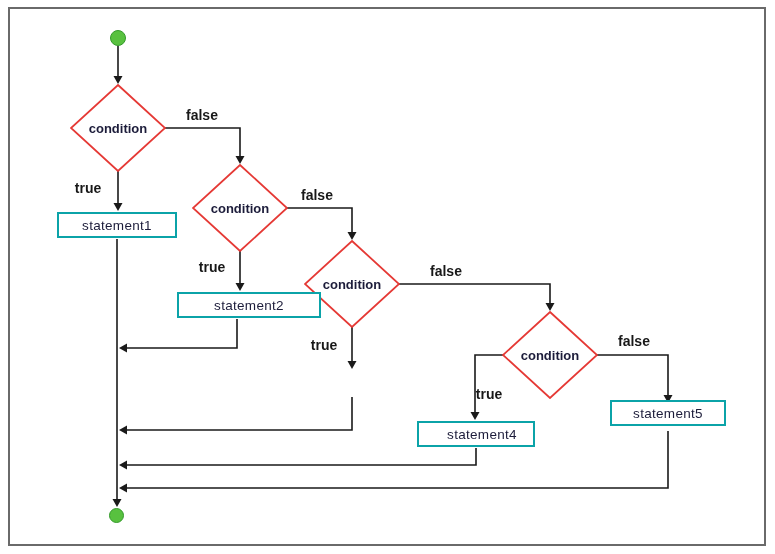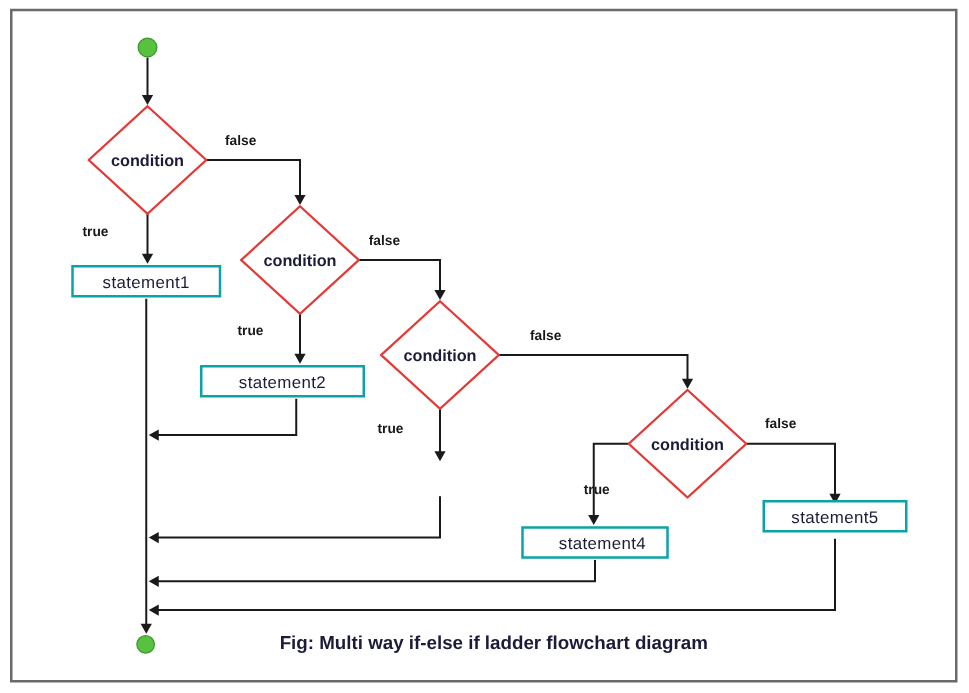--- a/index.html
+++ b/index.html
@@ -31,22 +31,22 @@
     font-weight:700; font-size:13px; color:var(--text,#1c1c3a);
   }
   .statement {
     position:absolute; background:#ffffff;
     border:2px solid var(--statement-border,#0ba3a8);
     display:flex; align-items:center; justify-content:center;
     font-weight:400; font-size:13.5px; letter-spacing:0.3px;
     color:var(--text,#1c1c3a);
   }
   .edge-label {
-    position:absolute; width:44px; 
-    font-weight:700; font-size:11px; color:#181818;
+    position:absolute; width:44px; text-align:center;
+    font-weight:700; font-size:14px; color:#181818;
   }
   .caption {
     position:absolute; left:130px; top:506px; width:530px;
     text-align:center; font-weight:700; font-size:15px;
     color:var(--text,#1c1c3a);
   }
 </style>
 </head>
 <body>
 
@@ -135,28 +135,27 @@
     <span class="dlabel">condition</span>
   </div>
   <div class="diamond" style="left:502px; top:311px; width:96px; height:88px;">
     <svg viewBox="0 0 96 88">
       <polygon points="48,1 95,44 48,87 1,44"></polygon>
     </svg>
     <span class="dlabel">condition</span>
   </div>
 
   <div class="statement" style="left:57px; top:212px; width:120px; height:26px;">statement1</div>
-  <div class="statement" style="left:160px; top:292px; width:132px; height:26px;">statement2</div>
+  <div class="statement" style="left:177px; top:292px; width:144px; height:26px;">statement2</div>
   <div class="statement" style="left:417px; top:421px; width:118px; height:26px;padding-left:12px;">statement4</div>
   <div class="statement" style="left:610px; top:400px; width:116px; height:26px;">statement5</div>
 
   <span class="edge-label" style="left:66px; top:180px;">true</span>
   <span class="edge-label" style="left:180px; top:107px;">false</span>
   <span class="edge-label" style="left:190px; top:259px;">true</span>
   <span class="edge-label" style="left:295px; top:187px;">false</span>
   <span class="edge-label" style="left:302px; top:337px;">true</span>
   <span class="edge-label" style="left:424px; top:263px;">false</span>
   <span class="edge-label" style="left:467px; top:386px;">true</span>
   <span class="edge-label" style="left:612px; top:333px;">false</span>
 
-  <div class="caption">Fig: Multi way if-else if ladder flowchart diagram</div>
 
 </div>
 
 </body></html>

